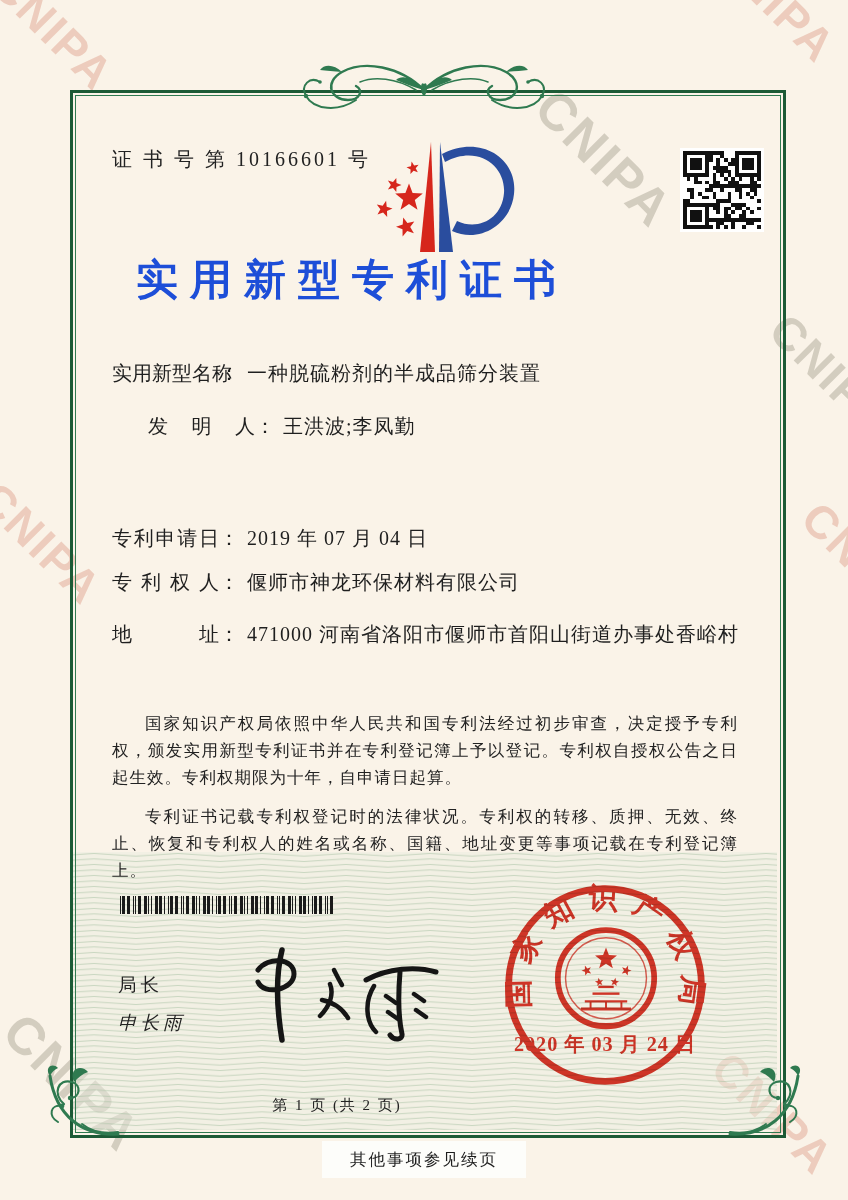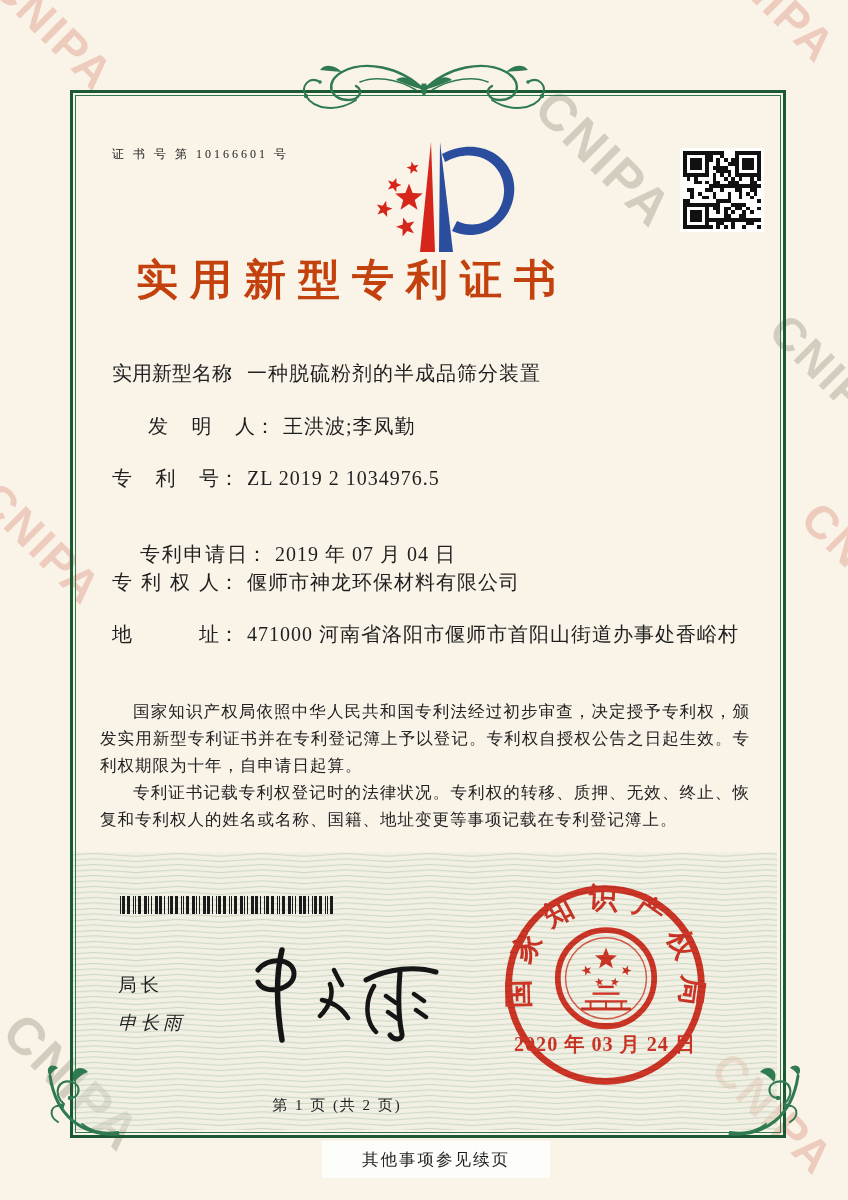--- a/index.html
+++ b/index.html
@@ -27,55 +27,55 @@
   #frame-inner{position:absolute;inset:2px;border:1px solid var(--ornament_green,#2f7a50);}
   #waves{position:absolute;left:73px;top:852px;z-index:0;}
   .orn{position:absolute;z-index:2;}
   #orn-top{left:272px;top:56px;}
   #orn-bl{left:34px;top:1062px;}
   #orn-br{left:728px;top:1062px;}
   .green-stroke{stroke:var(--ornament_green,#2f7a50);fill:none;stroke-linecap:round;}
   .green-fill{fill:var(--ornament_green,#2f7a50);}
 
   
-  #cert-no{position:absolute;left:112px;top:146px;font-size:12px;letter-spacing:3px;z-index:2;}
+  #cert-no{position:absolute;left:112px;top:146px;font-size:20px;letter-spacing:3px;z-index:2;}
   #logo{position:absolute;left:340px;top:138px;z-index:2;}
   .logo-red{fill:var(--logo_red,#d6261c);}
   .logo-blue{fill:var(--logo_blue,#2a4d9e);}
   #qr{position:absolute;left:680px;top:148px;width:78px;height:78px;background:#fff;
       padding:3px;z-index:2;}
   #title{position:absolute;left:0;width:704px;top:252px;text-align:center;font-size:42px;
-         font-weight:700;letter-spacing:12px;color:#c2410c;z-index:2;}
+         font-weight:700;letter-spacing:12px;color:#1d4ed8;z-index:2;}
 
   
   .field-row{position:absolute;left:112px;font-size:20px;white-space:nowrap;z-index:2;color:#1f1f1f;}
   .flabel{display:inline-block;width:107px;text-align:justify;text-align-last:justify;vertical-align:bottom;}
   .fvalue{margin-left:8px;letter-spacing:1px;}
-  .r1{top:360px;} .r2{top:413px;margin-left:36px;} .r3{top:465px;} .r4{top:541px;margin-left:28px;} .r5{top:569px;font-family:Liberation Mono, monospace;} .r6{top:621px;font-family:Liberation Serif, serif;}
+  .r1{top:360px;} .r2{top:413px;margin-left:36px;} .r3{top:465px;} .r4{top:525px;} .r5{top:569px;font-family:Liberation Mono, monospace;} .r6{top:621px;font-family:Liberation Serif, serif;}
   .r7{top:661px;}
   #grant-number{position:absolute;left:333px;top:0;white-space:nowrap;}
 
   
   #body-text{position:absolute;left:100px;top:698px;width:650px;font-size:16.5px;
              line-height:27px;letter-spacing:1px;z-index:2;color:#222;}
-  #body-text p{margin:0;text-indent:2em;text-align:justify;}
+  #body-text p{margin:12px;text-indent:2em;text-align:justify;}
 
   
   #barcode{position:absolute;left:120px;top:896px;z-index:2;}
   #signer-title{position:absolute;left:118px;top:972px;font-size:18.5px;letter-spacing:4px;z-index:2;}
   #signer-name{position:absolute;left:118px;top:1010px;font-size:18.5px;letter-spacing:4px;z-index:2;font-style:italic;}
   #signature{position:absolute;left:238px;top:940px;z-index:2;}
   .sig-stroke{stroke:#151515;fill:none;stroke-linecap:round;stroke-linejoin:round;}
   #seal{position:absolute;left:500px;top:878px;z-index:3;mix-blend-mode:multiply;opacity:.93;}
   .seal-stroke{stroke:var(--seal_red,#d7291b);fill:none;}
   .seal-fill{fill:var(--seal_red,#d7291b);}
   .seal-text{fill:var(--seal_red,#d7291b);font-family:"Liberation Serif","DejaVu Serif",serif;font-weight:700;}
   #page-no{position:absolute;left:0;width:674px;top:1096px;text-align:center;font-size:15px;
            letter-spacing:2px;z-index:2;}
-  #cont-note{position:absolute;left:322px;top:1141px;width:228px;height:37px;background:#fdfdfa;
+  #cont-note{position:absolute;left:322px;top:1141px;width:204px;height:37px;background:#fdfdfa;
              z-index:2;display:flex;align-items:center;justify-content:center;font-size:16.5px;
              letter-spacing:2px;color:#1d1d1d;}
 </style>
 </head>
 <body>
 
 <div id="page">
 
   <div class="wm pink wm1">CNIPA</div>
   <div class="wm pink wm2">CNIPA</div>
@@ -305,23 +305,20 @@
     </svg>
 
   <div id="title">实用新型专利证书</div>
 
   <div class="field-row r1">
     <span class="flabel">实用新型名称</span><span>：</span><span class="fvalue">一种脱硫粉剂的半成品筛分装置</span>
   </div>
   <div class="field-row r2">
     <span class="flabel">发明人</span><span>：</span><span class="fvalue">王洪波;李凤勤</span>
   </div>
-  <div class="field-row r3">
-    <span class="flabel">专利号</span><span>：</span><span class="fvalue">ZL 2019 2 1034976.5</span>
-  </div>
   <div class="field-row r4">
     <span class="flabel">专利申请日</span><span>：</span><span class="fvalue">2019 年 07 月 04 日</span>
   </div>
   <div class="field-row r5">
     <span class="flabel">专利权人</span><span>：</span><span class="fvalue">偃师市神龙环保材料有限公司</span>
   </div>
   <div class="field-row r6">
     <span class="flabel">地址</span><span>：</span><span class="fvalue">471000 河南省洛阳市偃师市首阳山街道办事处香峪村</span>
   </div>
   <div class="field-row r7">

